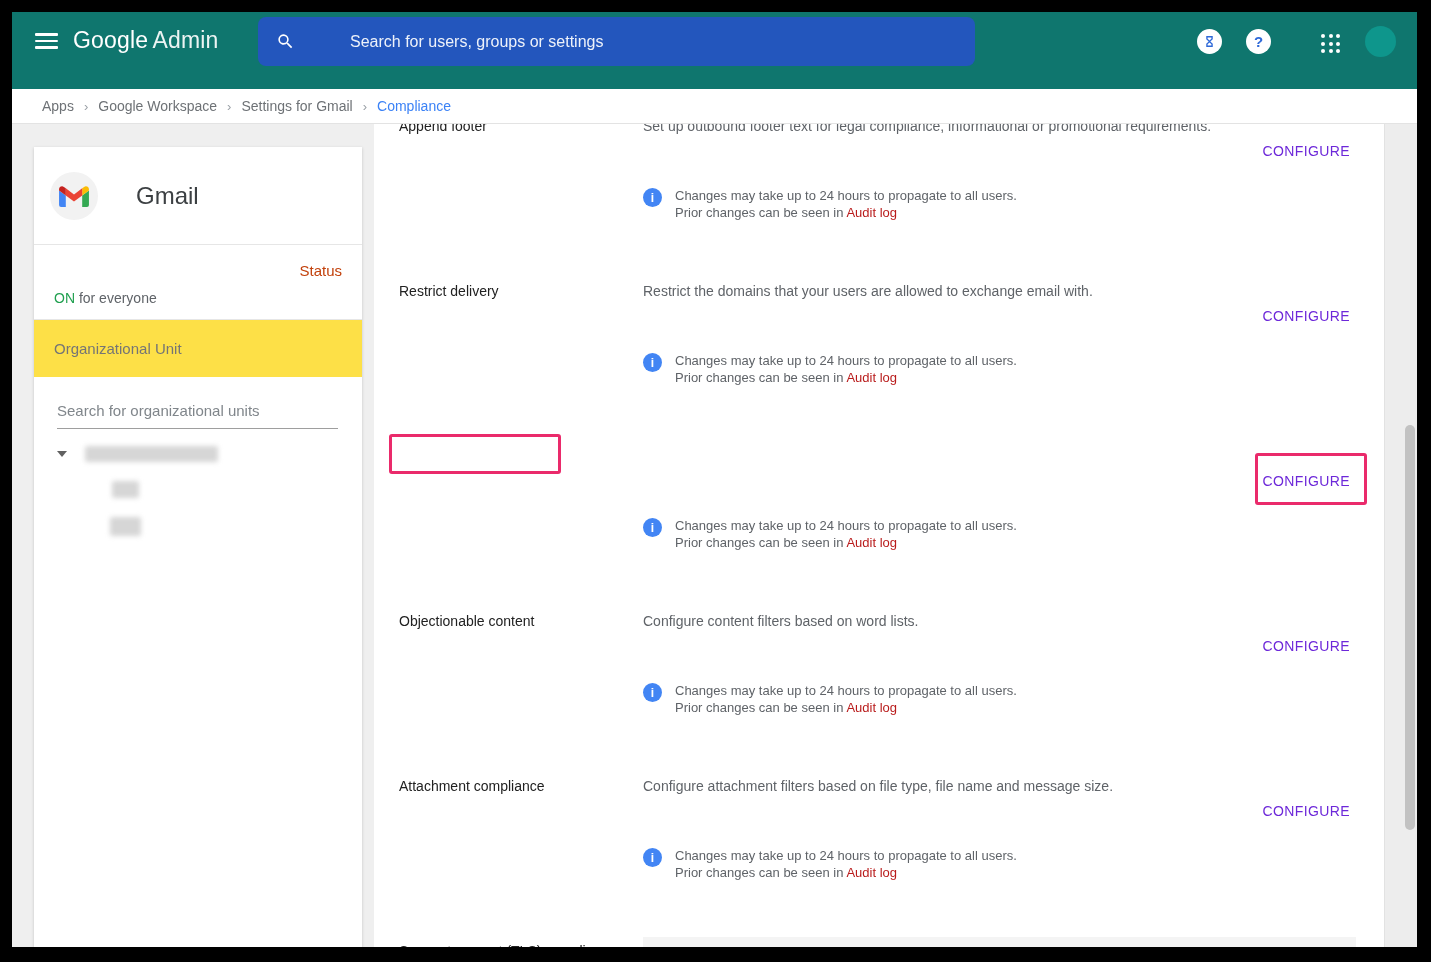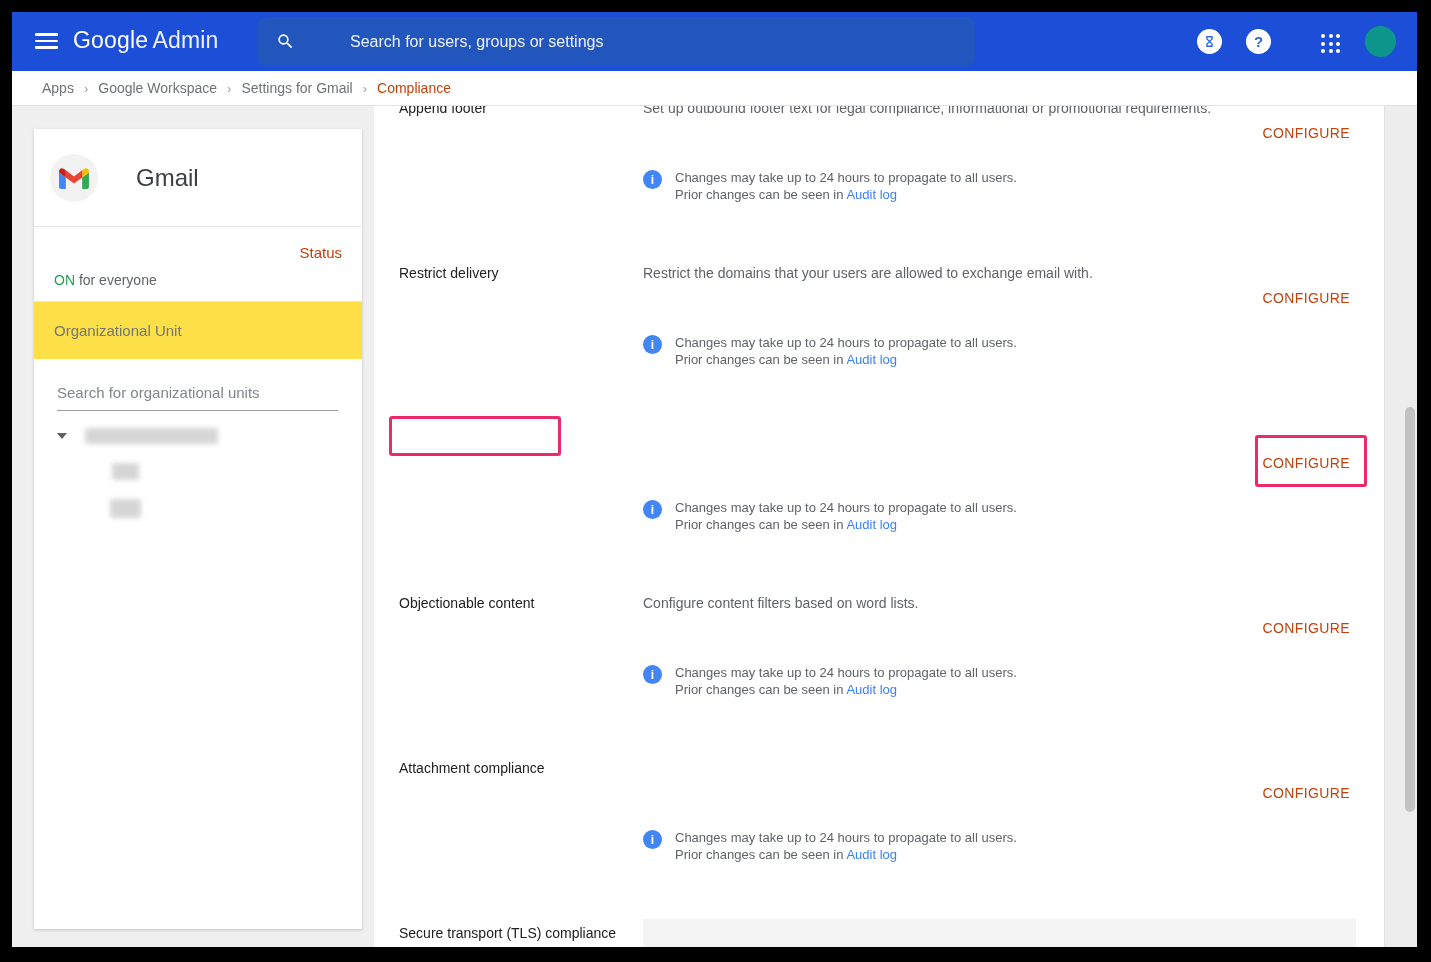--- a/index.html
+++ b/index.html
@@ -10,21 +10,21 @@
     font-family:"Liberation Sans","DejaVu Sans",sans-serif;
     overflow:hidden;
   }
   .screen {
     position:absolute; left:12px; top:12px;
     width:1405px; height:935px;
     background:#fff; overflow:hidden;
   }
 
   
-  .topbar { position:relative; height:59px; background:#1d4ed8; }
+  .topbar { position:relative; height:77px; background:#0f766e; }
   .hamburger { position:absolute; left:23px; top:21px; width:23px; height:16px; cursor:pointer; }
   .hamburger span { display:block; height:2.5px; background:#fff; border-radius:1px; margin-bottom:4.2px; }
   .brand { position:absolute; left:61px; top:15px; font-size:23px; color:#fff; letter-spacing:.2px; }
   .brand .primary { font-weight:500; }
   .brand .secondary { font-weight:400; opacity:.92; margin-left:4px; }
   .search {
     position:absolute; left:246px; top:5px; width:717px; height:49px;
     background:#2356bd; border-radius:8px; display:flex; align-items:center;gap:40px;
   }
   .search svg { margin:0 15px 0 18px; flex-shrink:0; }
@@ -50,21 +50,21 @@
   }
 
   
   .breadcrumb {
     height:35px; background:#fff; border-bottom:1px solid #e3e3e3;
     display:flex; align-items:center; padding-left:30px;
     font-size:14px; color:#6e7276;
   }
   .breadcrumb .crumb { cursor:pointer; }
   .breadcrumb .sep { margin:0 10px; color:#9aa0a6; font-size:13px; }
-  .breadcrumb .current { color:#c2410c; font-weight:500; }
+  .breadcrumb .current { color:#3b82f6; font-weight:500; }
 
   
   .page { position:relative; height:841px; background:#efefef; overflow:hidden; }
 
   
   .sidebar-card {
     position:absolute; left:22px; top:23px; width:328px; height:800px;
     background:#fff; box-shadow:0 1px 3px rgba(0,0,0,.18);
   }
   .card-header { height:98px; border-bottom:1px solid #e6e6e6; display:flex; align-items:center; }
@@ -107,30 +107,30 @@
   .row-first { margin-top:-7px; }
   .row-line { display:flex; align-items:flex-end; }
   .row-title {
     width:244px; flex-shrink:0; padding-right:12px;
     font-size:14px; font-weight:500; color:#212121; line-height:18px;
   }
   .row-desc { flex:1; font-size:14px; color:#5f6368; line-height:18px; }
   .configure-btn {
     position:absolute; top:26px; right:0;
     font-size:14px; font-weight:500; letter-spacing:.4px;
-    color:#c2410c; cursor:pointer;
+    color:#6d28d9; cursor:pointer;
   }
   .info-note { position:absolute; left:244px; top:70px; display:flex; }
   .info-icon {
     width:19px; height:19px; border-radius:50%; background:#4285f4; color:#fff;
     font-size:12px; font-weight:700; display:flex; align-items:center; justify-content:center;
     margin-right:13px; flex-shrink:0; margin-top:1px;
   }
   .info-text { font-size:13px; color:#5f6368; line-height:17px; }
-  .audit-link { color:#3b82f6; cursor:pointer; margin-left:3px;text-align:center; }
+  .audit-link { color:#b91c1c; cursor:pointer; margin-left:3px;text-align:center; }
 
   
   .hl-title {
     position:absolute; left:-10px; top:-13px; width:172px; height:40px;
     border:3px solid #ea2a6b; border-radius:3px; pointer-events:none;
   }
   .hl-configure {
     position:absolute; top:6px; right:-17px; width:112px; height:52px;
     border:3px solid #ea2a6b; border-radius:3px; pointer-events:none;
   }
@@ -293,20 +293,21 @@
             <div class="info-text">
               <div>Changes may take up to 24 hours to propagate to all users.</div>
               <div><span>Prior changes can be seen in</span><span class="audit-link">Audit log</span></div>
             </div>
           </div>
         </div>
 
         <div class="setting-row">
           <div class="row-line">
             <div class="row-title">Attachment compliance</div>
+            <div class="row-desc">Configure attachment filters based on file type, file name and message size.</div>
           </div>
           <div class="configure-btn">CONFIGURE</div>
           <div class="info-note">
             <div class="info-icon">i</div>
             <div class="info-text">
               <div>Changes may take up to 24 hours to propagate to all users.</div>
               <div><span>Prior changes can be seen in</span><span class="audit-link">Audit log</span></div>
             </div>
           </div>
         </div>

